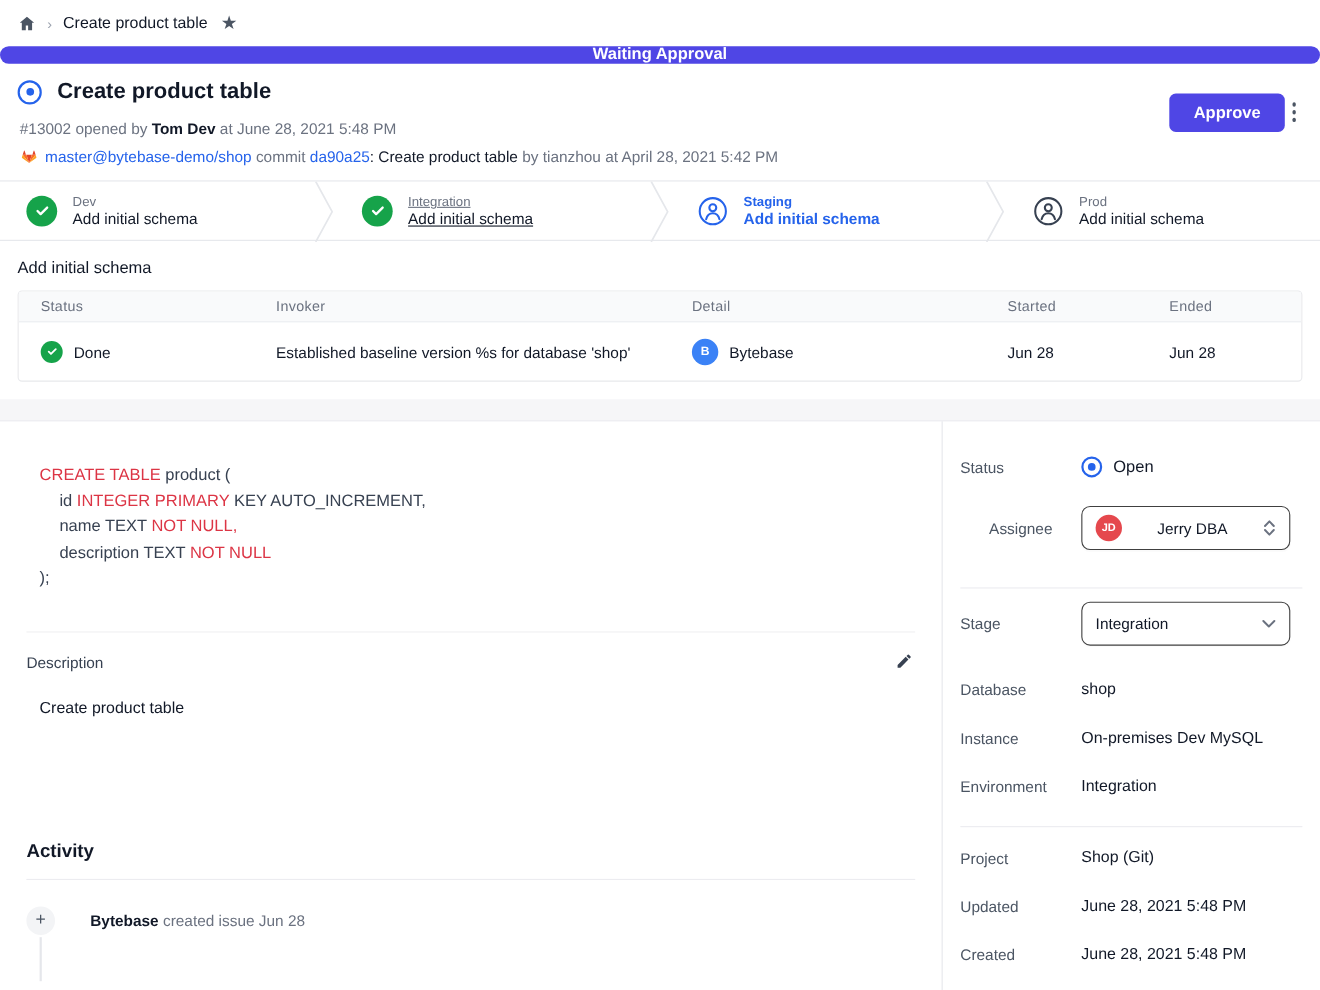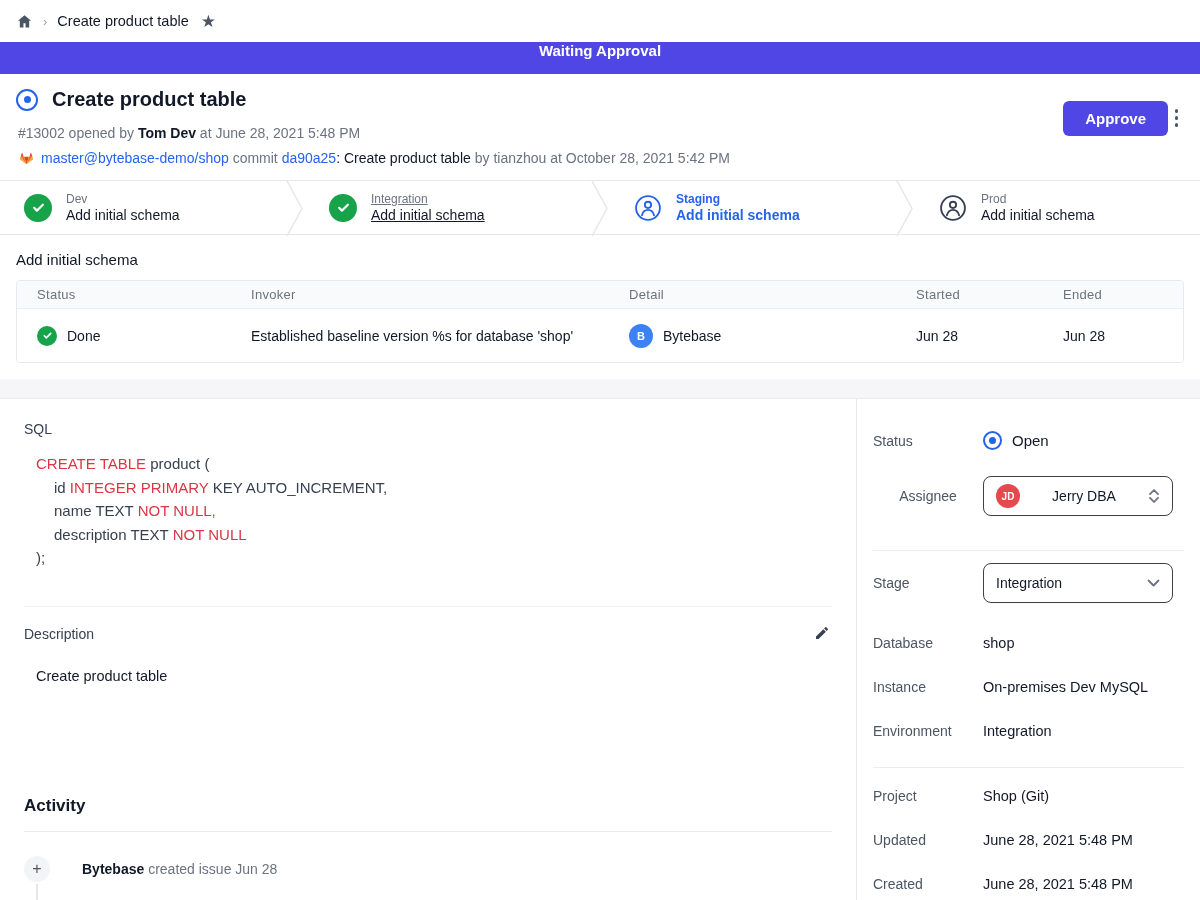--- a/index.html
+++ b/index.html
@@ -6,21 +6,21 @@
   html,body { width:1200px; height:900px; overflow:hidden; background:#fff;
     font-family:"Liberation Sans","DejaVu Sans",sans-serif; color:#1f2937; }
 
   
   .breadcrumb-bar { height:42px; display:flex; align-items:center; gap:10px; padding:0 16px; background:#fff; }
   .breadcrumb-bar .crumb-title { font-size:14.5px; color:#111827; }
   .crumb-sep { color:#9ca3af; font-size:13px; }
   .star { color:#4b5563; font-size:17px; margin-left:2px; }
 
   
-  .banner { height:32px; background:#4f46e5; display:flex; align-items:flex-start; justify-content:center; }
+  .banner { height:16px; background:#4f46e5; display:flex; align-items:flex-end; justify-content:center;border-radius:14px; }
   .banner span { color:#fff; font-size:15px; font-weight:600; }
 
   
   .header { padding:12px 16px 14px; position:relative; }
   .title-row { display:flex; align-items:center; gap:14px; margin-top:2px; }
   .issue-open-icon { width:22px; height:22px; border:2.5px solid #2563eb; border-radius:50%; position:relative; flex:0 0 auto; }
   .issue-open-icon::after { content:""; position:absolute; left:50%; top:50%; width:7px; height:7px; margin:-3.5px 0 0 -3.5px; background:#2563eb; border-radius:50%; }
   .page-title { font-size:20px; font-weight:700; color:#111827; }
   .meta-row { margin:14px 0 0 2px; font-size:14px; color:#6b7280; }
   .meta-row .author { color:#111827; font-weight:600; }
@@ -126,21 +126,21 @@
       <svg width="17" height="16" viewBox="0 0 24 24">
           <path fill="#e24329" d="M12 21.4 8.3 10.1h7.4z"></path>
           <path fill="#fc6d26" d="M12 21.4 3.2 10.1h5.1zM12 21.4l8.8-11.3h-5.1z"></path>
           <path fill="#fca326" d="m3.2 10.1-1.1 3.4a.8.8 0 0 0 .3.9l9.6 7z"></path>
           <path fill="#fca326" d="m20.8 10.1 1.1 3.4a.8.8 0 0 1-.3.9l-9.6 7z"></path>
           <path fill="#e24329" d="M3.2 10.1 5 4.6a.4.4 0 0 1 .8 0l1.8 5.5zM20.8 10.1 19 4.6a.4.4 0 0 0-.8 0l-1.8 5.5z"></path>
         </svg>
     </span>
     <span><span class="link-blue">master@bytebase-demo/shop</span>
     <span>commit</span>
-    <span class="link-blue">da90a25</span><span class="commit-msg">: Create product table</span><span> by tianzhou at October 28, 2021 5:42 PM</span></span>
+    <span class="link-blue">da90a25</span><span class="commit-msg">: Create product table</span><span> by tianzhou at April 28, 2021 5:42 PM</span></span>
   </div>
   <button class="approve-btn">Approve</button>
   <div class="kebab">
       <i></i>
       <i></i>
       <i></i>
     </div>
 </div>
 
 <div class="pipeline">
@@ -231,21 +231,20 @@
       <div>Jun 28</div>
     </div>
   </div>
 </div>
 
 <div class="band"></div>
 
 <div class="lower">
 
   <div class="main-col">
-    <div class="sql-label">SQL</div>
     <div class="sql-code">
       <div><span class="kw">CREATE TABLE</span><span> product (</span></div>
       <div class="ind"><span>id </span><span class="kw">INTEGER PRIMARY</span><span> KEY AUTO_INCREMENT,</span></div>
       <div class="ind"><span>name TEXT </span><span class="kw">NOT NULL,</span></div>
       <div class="ind"><span>description TEXT </span><span class="kw">NOT NULL</span></div>
       <div><span>);</span></div>
     </div>
     <hr class="divider">
     <div class="desc-head">
       <span class="desc-label">Description</span>

